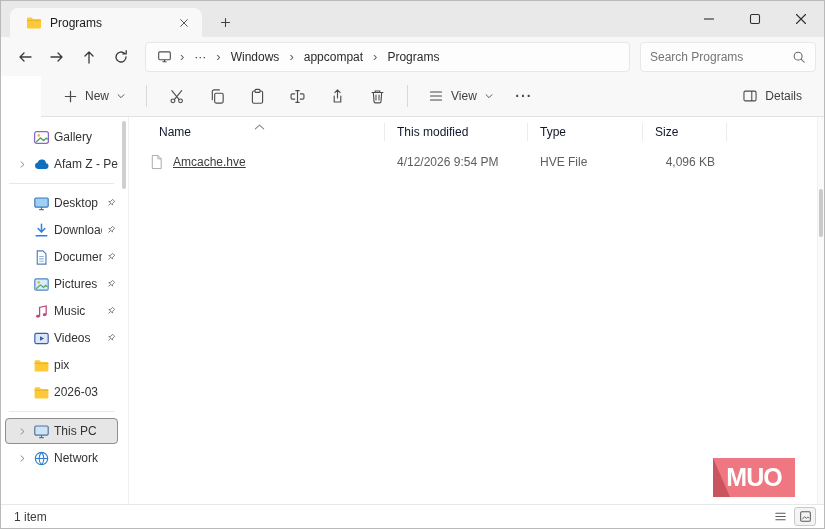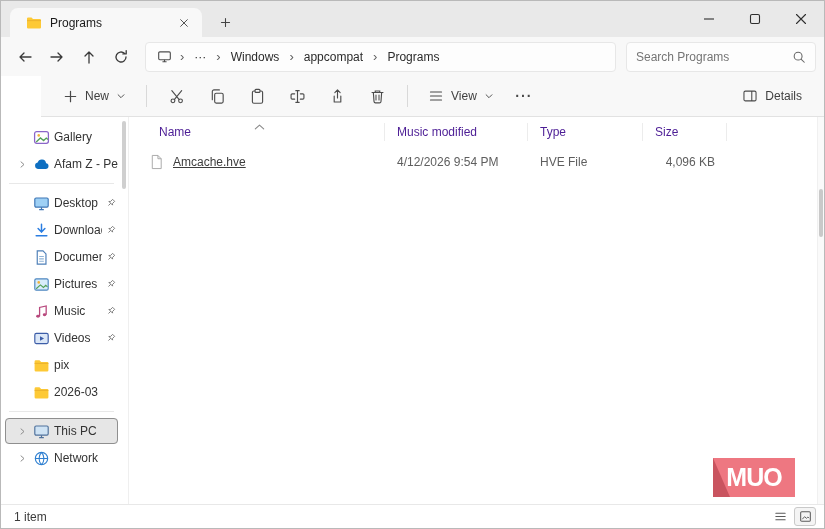--- a/index.html
+++ b/index.html
@@ -16,21 +16,21 @@
   .win-controls { margin-left:auto; align-self:stretch; display:flex; }
   .win-btn { width:46px; height:36px; display:flex; align-items:center; justify-content:center; cursor:pointer; }
 
   
   .navbar { position:absolute; top:36px; left:0; right:0; height:39px; background:#f8f8f8; display:flex; align-items:center; padding:0 8px 0 8px; }
   .nav-btn { width:32px; height:30px; display:flex; align-items:center; justify-content:center; border-radius:4px; cursor:pointer; flex-shrink:0; }
   .addressbar { height:30px; flex:1; margin:0 10px 0 8px; background:#fdfdfd; border:1px solid #e7e7e7; border-radius:4px; display:flex; align-items:center; padding:0 6px; gap:1px; min-width:0; overflow:hidden; }
   .crumb { padding:3px 7px; border-radius:4px; color:#2b2b2b; white-space:nowrap; cursor:pointer; }
   .crumb-sep { color:#5f5f5f; padding:0 2px; font-size:13px; }
   .crumb-ico { display:flex; align-items:center; padding:0 5px; cursor:pointer; }
-  .searchbox { width:190px; height:30px; background:#fdfdfd; border:1px solid #e7e7e7; border-radius:4px; display:flex; align-items:center; padding:0 9px; gap:6px; flex-shrink:0; }
+  .searchbox { width:176px; height:30px; background:#fdfdfd; border:1px solid #e7e7e7; border-radius:4px; display:flex; align-items:center; padding:0 9px; gap:6px; flex-shrink:0; }
   .searchbox input { flex:1; border:0; outline:0; background:transparent; font:inherit; color:#333; min-width:0; }
   .searchbox input::placeholder { color:#757575; }
 
   
   .toolbar { position:absolute; top:75px; left:0; right:0; height:41px; background:#f8f8f8; border-bottom:1px solid #e2e2e2; display:flex; align-items:center; padding:0 13px; gap:2px;margin-left:40px; }
   .tbtn { height:32px; display:flex; align-items:center; justify-content:center; border-radius:4px; color:#3f3f3f; gap:7px; padding:0 9px; cursor:pointer; white-space:nowrap; }
   .tbtn.icon-only { width:38px; padding:0; }
   .tdivider { width:1px; height:22px; background:#d9d9d9; margin:0 9px; flex-shrink:0; }
   .tspacer { flex:1; }
   .more-dots { font-weight:700; color:#494949; letter-spacing:1px; font-size:14px; }
@@ -41,21 +41,21 @@
   .si { height:26px; display:flex; align-items:center; gap:4px; padding-left:10px; margin:1px 10px 1px 4px; border-radius:4px; cursor:pointer; }
   .si.selected { background:#e6e6e6; outline:1px solid #8f8f8f; outline-offset:-1px; }
   .si .chev { width:14px; height:12px; display:flex; align-items:center; justify-content:center; flex-shrink:0; }
   .si .sicon { width:17px; height:17px; display:flex; align-items:center; justify-content:center; flex-shrink:0; }
   .si .slabel { flex:1; color:#333; white-space:nowrap; overflow:hidden; }
   .si .pin { margin-left:auto; display:flex; flex-shrink:0; padding-right:2px; }
   .sdivider { height:1px; background:#e8e8e8; margin:6px 14px 6px 8px; }
   .side-scroll { position:absolute; right:2px; top:4px; width:4px; height:68px; background:#cfcfcf; border-radius:2px; cursor:pointer; }
 
   .content { flex:1; position:relative; padding:2px 0 0 6px; min-width:0; }
-  .cols-header { display:grid; grid-template-columns:250px 143px 115px 84px; height:24px; align-items:center; color:#4c1d95; position:relative; margin-top:1px; }
+  .cols-header { display:grid; grid-template-columns:250px 143px 115px 84px; height:24px; align-items:center; color:#0f172a; position:relative; margin-top:1px; }
   .colh { padding-left:12px; height:18px; display:flex; align-items:center; border-right:1px solid #ececec; cursor:pointer; position:relative; }
   .colh.name { padding-left:24px; }
   .sort-caret { position:absolute; left:118px; top:-3px; }
   .file-row { display:grid; grid-template-columns:250px 143px 115px 84px; height:29px; align-items:center; color:#5e5e5e; margin-top:3px; border-radius:4px; cursor:pointer; }
   .fcell { padding-left:12px; white-space:nowrap; overflow:hidden; }
   .fcell.name { display:flex; align-items:center; gap:9px; padding-left:14px; color:#3d3d3d;text-decoration:underline; }
   .fcell.size { text-align:right; padding-right:12px; padding-left:0; }
 
   
   .muo { position:absolute; right:22px; bottom:7px; width:82px; height:39px; }
@@ -455,21 +455,21 @@
 
     <div class="content">
       <div class="cols-header">
         <div class="colh name">
           <span class="sort-caret"><svg width="13" height="8" viewBox="0 0 14 8">
                 <path d="M2.5 6 L7 2 L11.5 6" fill="none" stroke="#8a8a8a" stroke-width="1.2" stroke-linecap="round" stroke-linejoin="round"></path>
               </svg></span>
           <span>Name</span>
         </div>
         <div class="colh">
-            <span>Music modified</span>
+            <span>This modified</span>
           </div>
         <div class="colh">
             <span>Type</span>
           </div>
         <div class="colh">
             <span>Size</span>
           </div>
       </div>
 
       <div class="file-row">

